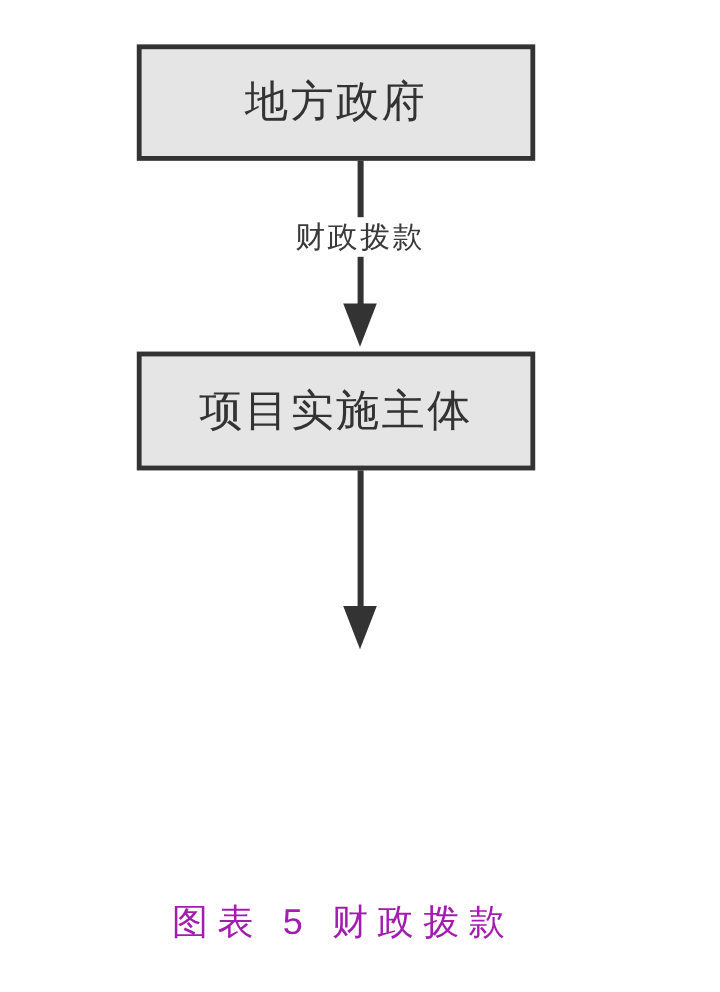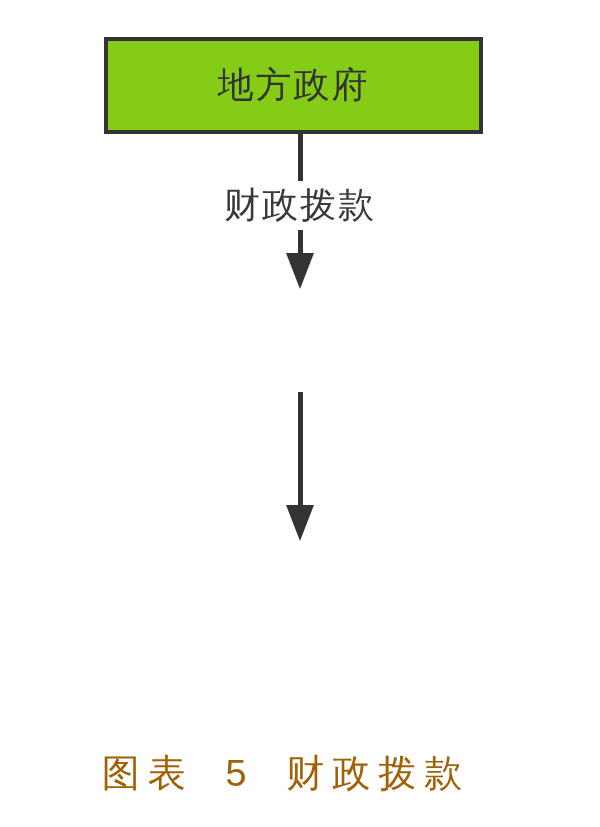--- a/index.html
+++ b/index.html
@@ -10,25 +10,25 @@
   #stage {
     position: relative;
     width: 600px;
     height: 827px;
     background: #ffffff;
     overflow: hidden;
     font-family: "Liberation Sans", "DejaVu Sans", sans-serif;
   }
   .flow-box {
     position: absolute;
-    left: 104px;
-    width: 379px;
+    left: 114px;
+    width: 332px;
     box-sizing: border-box;
     border: 4px solid #333333;
-    background: #84cc16;
+    background: #e5e5e5;
     display: flex;
     align-items: center;
     justify-content: center;
   }
   .flow-box .box-label {
     font-size: 36px;
     color: #333333;
     letter-spacing: 2px;
     white-space: nowrap;
   }
@@ -57,52 +57,55 @@
   #arrow-head-1 { top: 253px; }
   #arrow-head-2 { top: 505px; }
 
   .edge-label {
     position: absolute;
     top: 181px;
     left: 50%;
     transform: translateX(-50%);
     background: #ffffff;
     padding: 0 8px;
-    font-size: 36px;
+    font-size: 25px;
     color: #3a3a3a;
     letter-spacing: 2px;
     white-space: nowrap;
   }
 
   .caption {
     position: absolute;
     top: 748px;
     left: 0;
     right: 28px;
     text-align: center;
-    font-family: Liberation Mono, monospace;
-    font-size: 38px;
-    color: #a16207;
+    font-family: Liberation Sans, sans-serif;
+    font-size: 30px;
+    color: #a21caf;
     letter-spacing: 8px;
     white-space: nowrap;
   }
 </style>
 </head>
 <body>
 
 <div id="stage">
 
   <div class="flow-box" id="box-1">
     <span class="box-label">地方政府</span>
   </div>
 
   <div class="arrow-line" id="arrow-line-1"></div>
   <div class="edge-label">财政拨款</div>
   <div class="arrow-head" id="arrow-head-1"></div>
 
+  <div class="flow-box" id="box-2">
+    <span class="box-label">项目实施主体</span>
+  </div>
 
   <div class="arrow-line" id="arrow-line-2"></div>
   <div class="arrow-head" id="arrow-head-2"></div>
 
 
   <div class="caption">图表 5 财政拨款</div>
 
 </div>
 
 </body></html>

